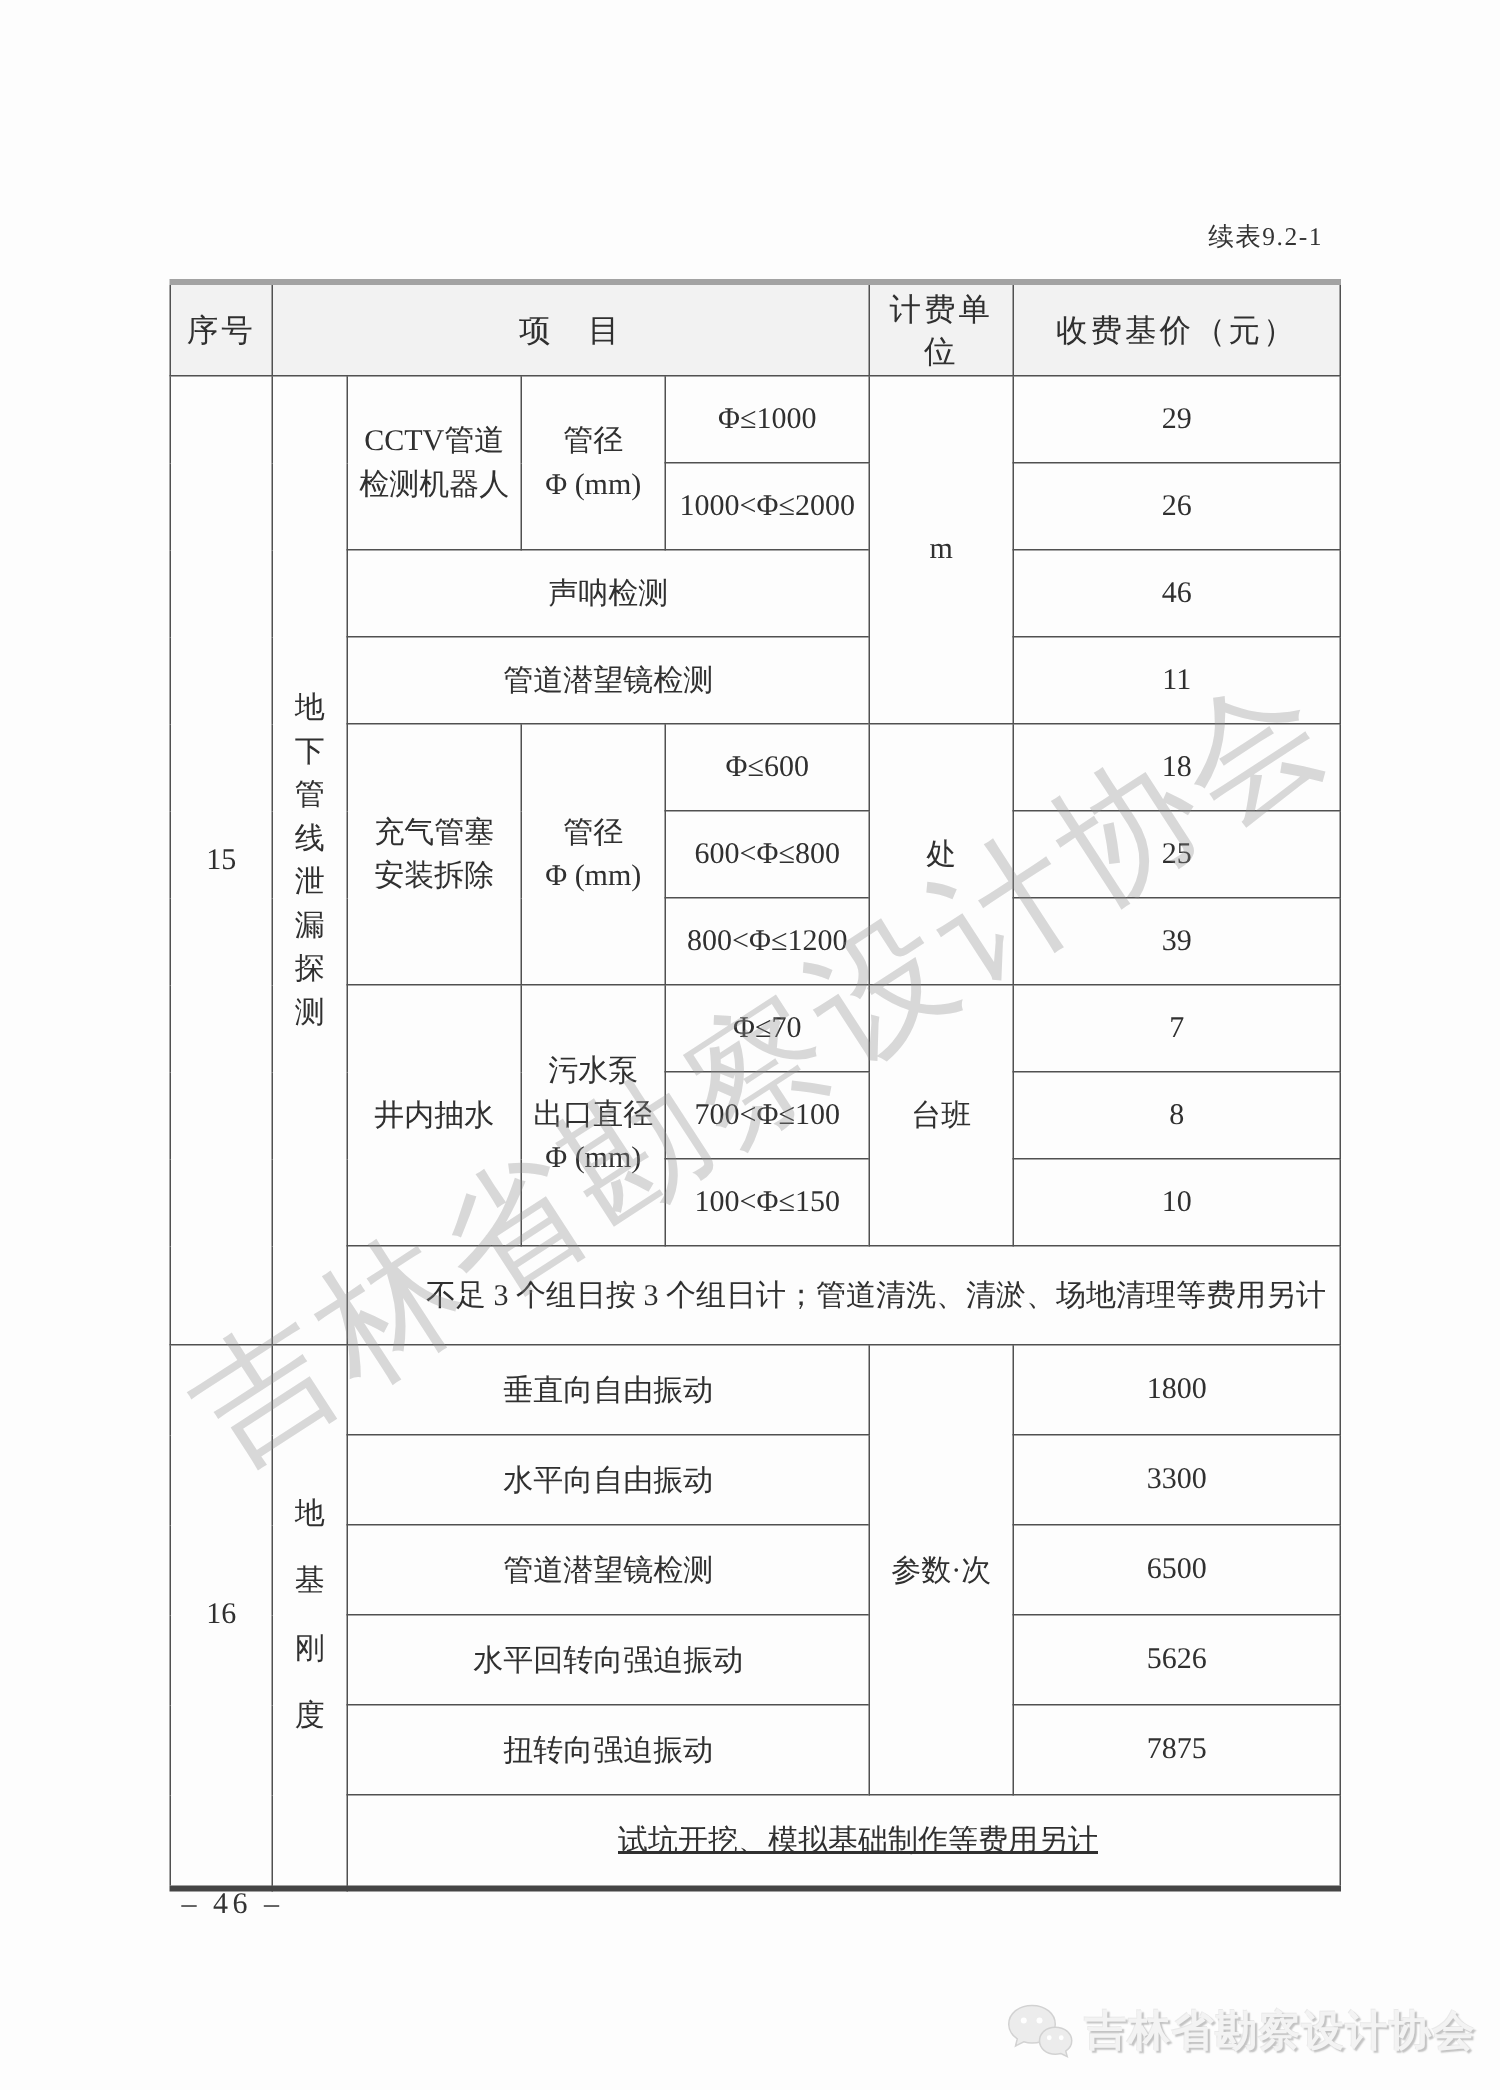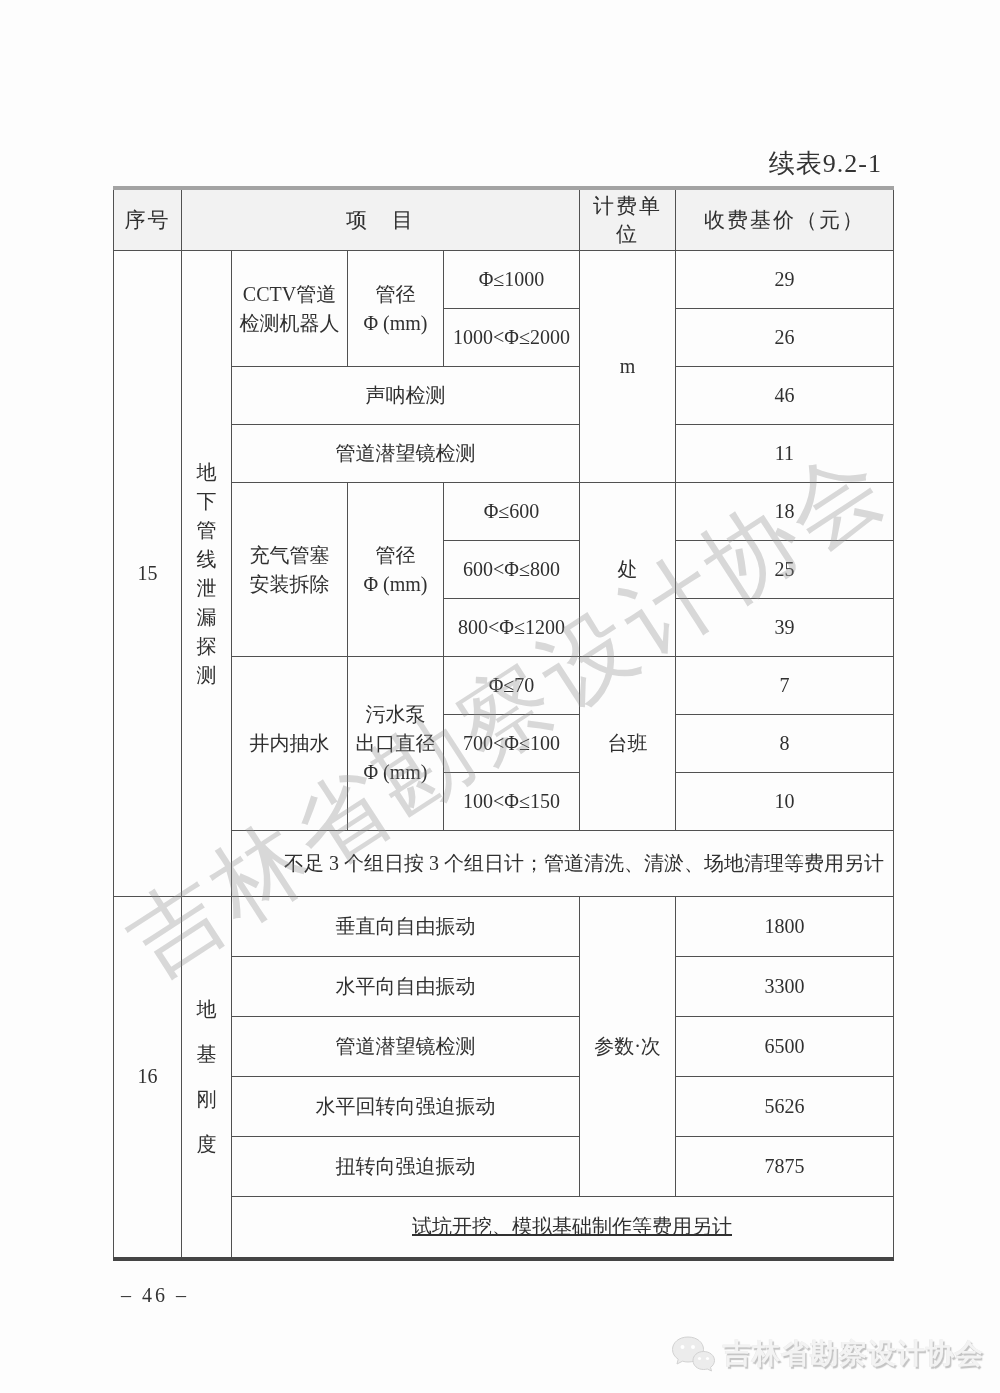--- a/index.html
+++ b/index.html
@@ -6,21 +6,21 @@
   html,body { width:1000px; height:1393px; }
   body {
     position:relative;
     background:#fdfdfd;
     font-family:"Liberation Serif","DejaVu Serif",serif;
     color:#2e2e2e;
     overflow:hidden;
   }
   .caption {
     position:absolute; top:146px; right:118px;
-    font-size:26px; letter-spacing:1px; color:#333;
+    font-size:17px; letter-spacing:1px; color:#333;
   }
   table.fee {
     position:absolute; left:113px; top:186px;
     width:780px; border-collapse:collapse; table-layout:fixed;
     border-top:4px solid #a3a3a3; border-bottom:4px solid #454545;
     background:transparent;
   }
   table.fee td, table.fee th {
     border:1px solid #515151;
     text-align:center; vertical-align:middle;
@@ -38,21 +38,21 @@
   .watermark {
     position:absolute; left:508px; top:712px;
     transform:translate(-50%,-50%) rotate(-33deg);
     font-size:92px; letter-spacing:6px; white-space:nowrap;
     color:#8f8f8f; opacity:0.33;
     font-family:"Liberation Serif","DejaVu Serif",serif;
     z-index:4; pointer-events:none;
   }
   .page-number {
     position:absolute; left:121px; top:1258px;
-    font-size:20px; letter-spacing:3px; color:#333;margin-top:26px;
+    font-size:20px; letter-spacing:3px; color:#333;
   }
   .footer-brand {
     position:absolute; top:1334px; right:16px;
     display:flex; align-items:center; gap:7px;
     font-family:"Liberation Sans","DejaVu Sans",sans-serif;
     font-size:28px; font-weight:bold; letter-spacing:1px;
     color:#f3f3f3;
     text-shadow:1.5px 1.5px 1px #c3c3c3, -0.5px -0.5px 0 #e9e9e9;
   }
   .footer-brand svg { display:block; }

